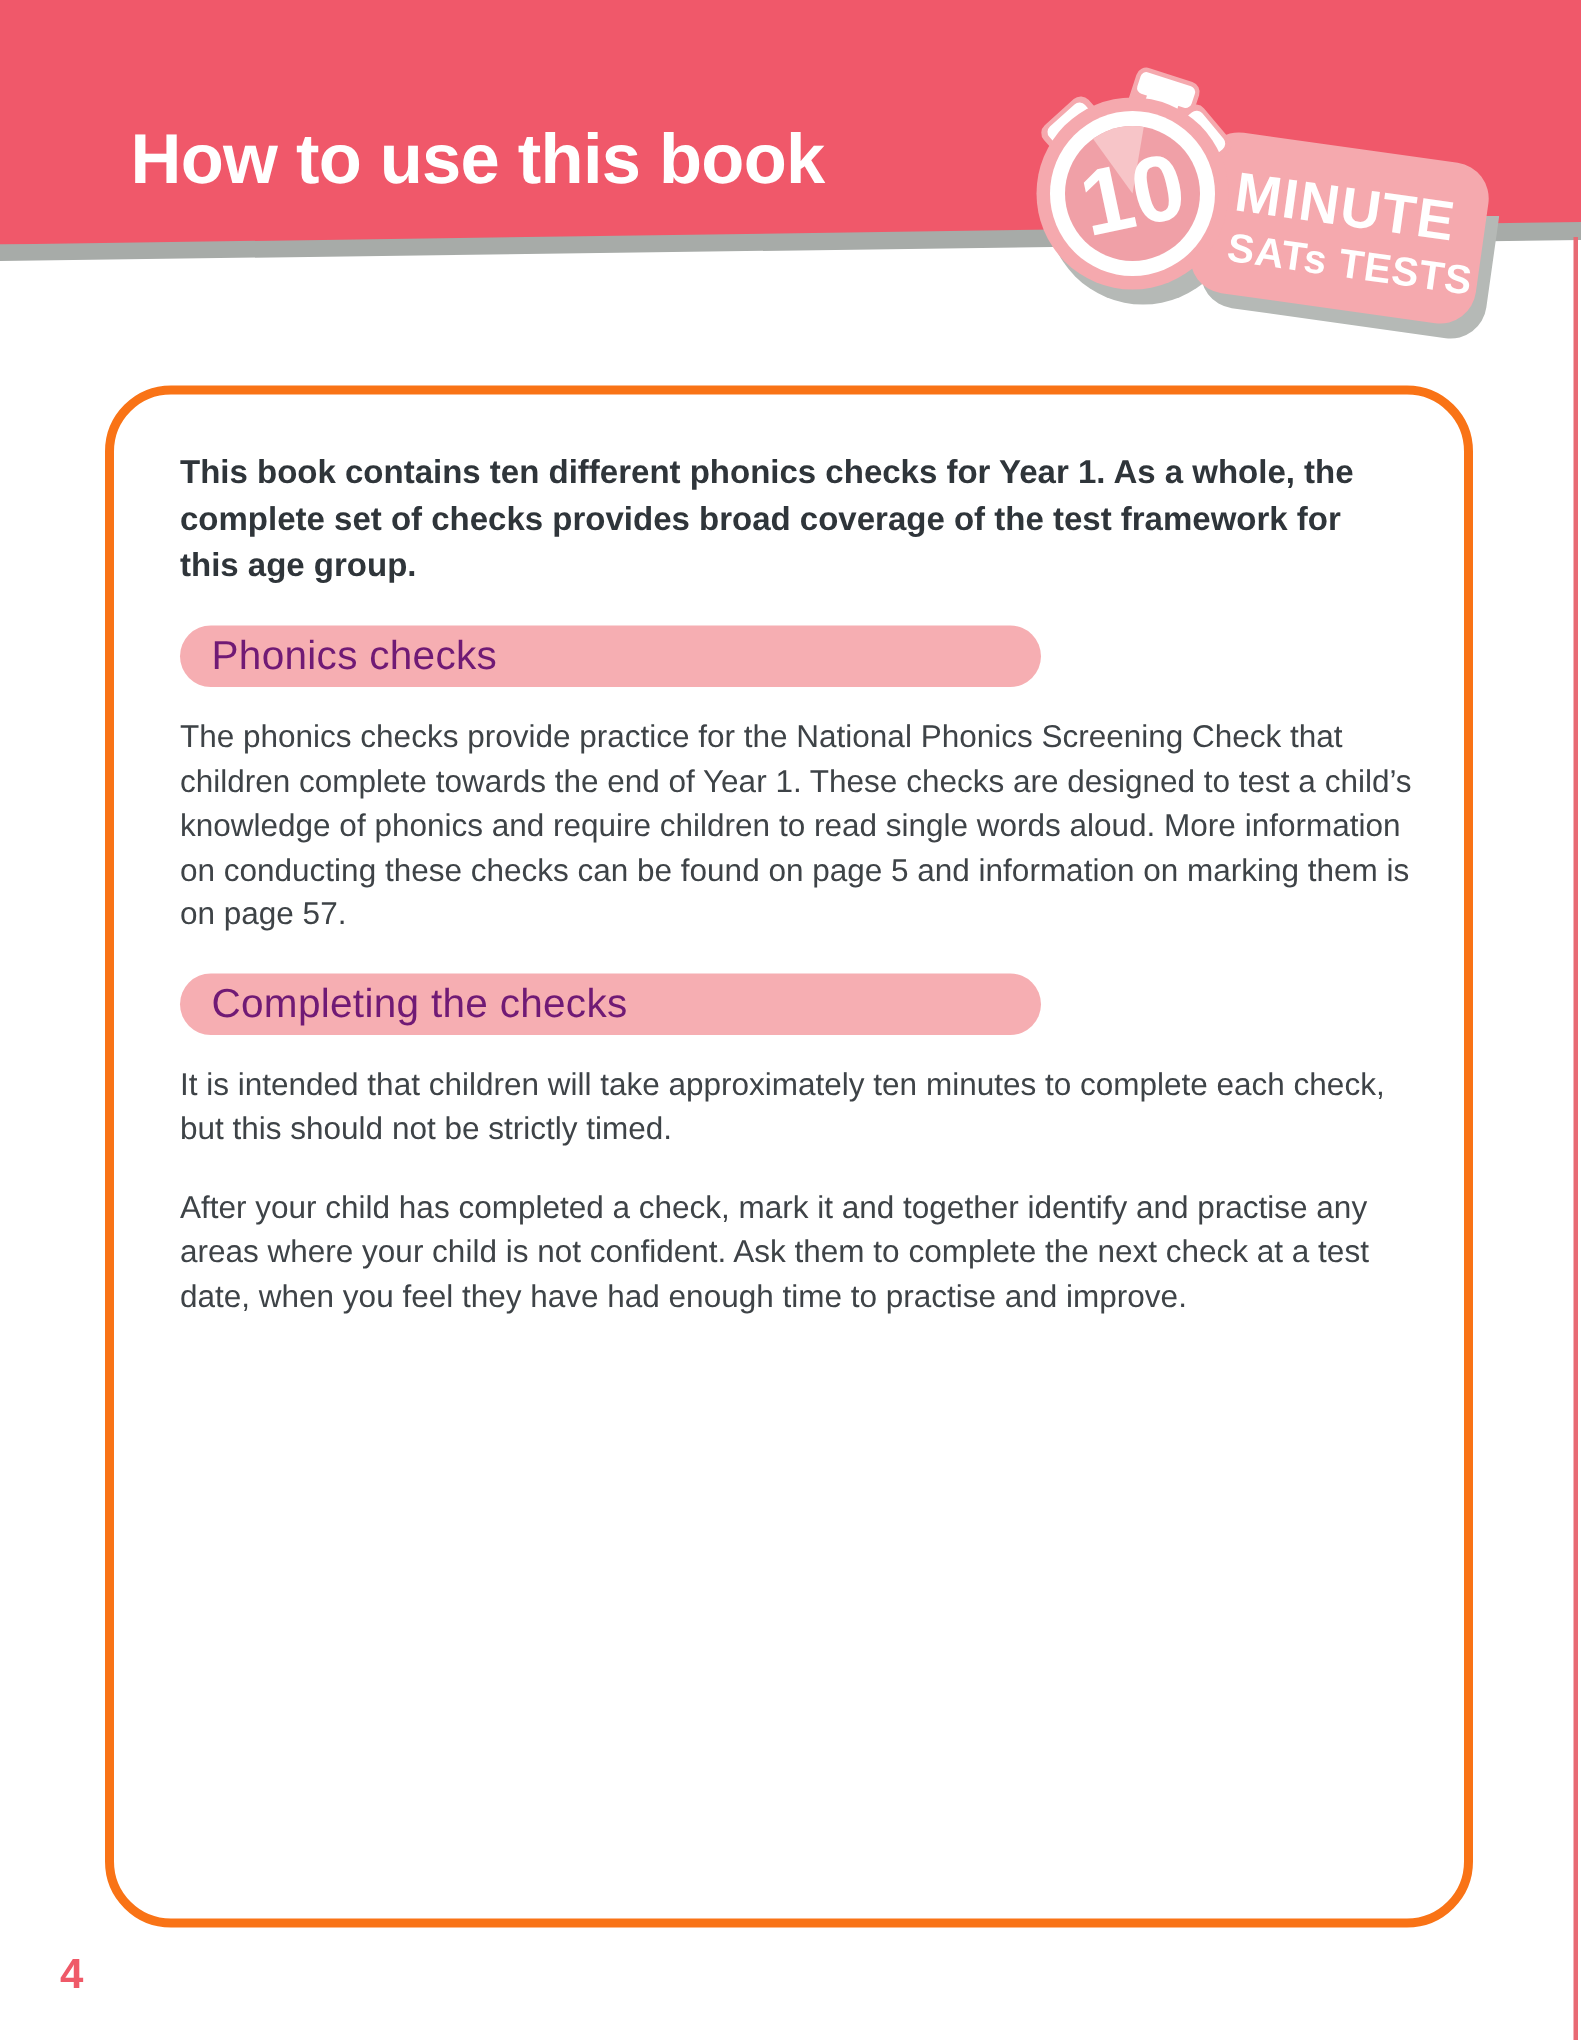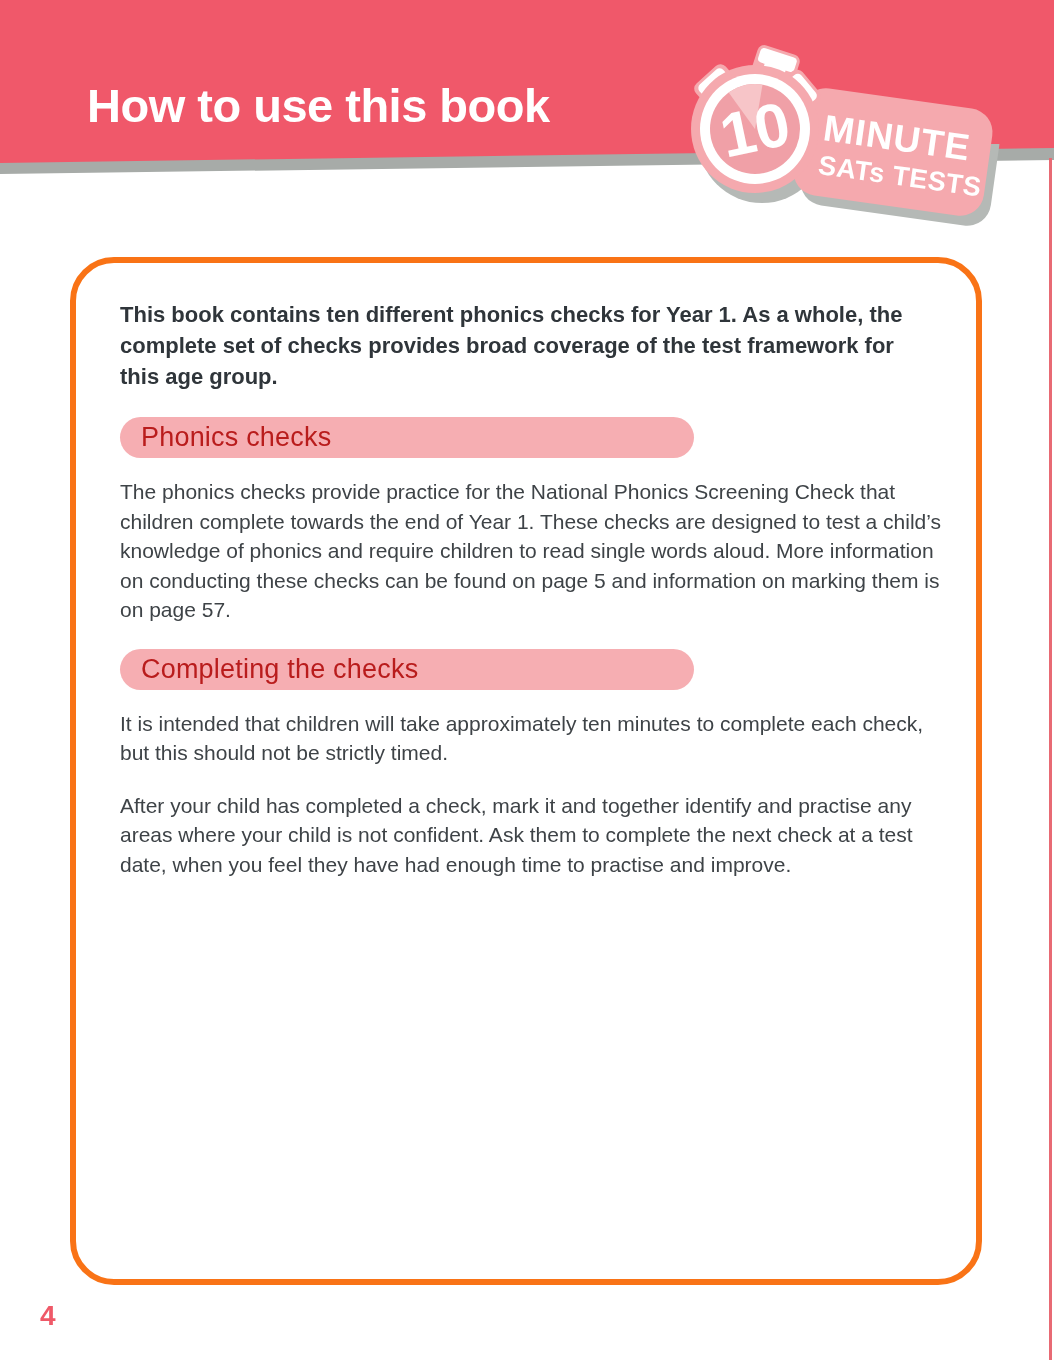--- a/index.html
+++ b/index.html
@@ -41,21 +41,21 @@
   }
   .intro {
     margin:0 0 25px 0; width:806px;
     font-size:22px; line-height:31px; font-weight:700; color:#2F353A;
   }
   .pill {
     width:574px; height:41px; border-radius:21px; background:#F6AEB2;
     margin:0 0 19px 0; box-sizing:border-box; padding-left:21px;
     display:flex; align-items:center;
   }
-  .pill span { font-size:27px; color:#b91c1c; letter-spacing:0.2px; }
+  .pill span { font-size:27px; color:#701a75; letter-spacing:0.2px; }
   .body-para {
     margin:0 4px 23px 0; width:824px;
     font-size:21px; line-height:29.5px; font-weight:400; color:#3E4347;
   }
   .body-para.pre-pill { margin-bottom:24px; }
   .page-number {
     position:absolute; left:40px; top:1300px;
     font-size:28px; font-weight:700; color:#EF5968;
   }
 </style>

